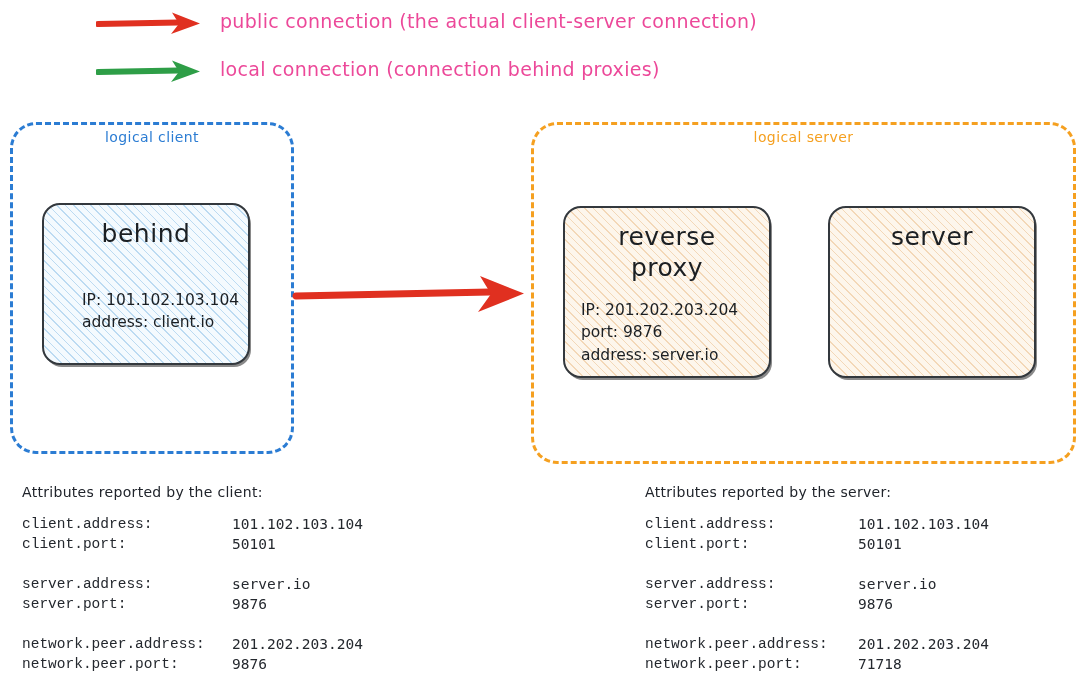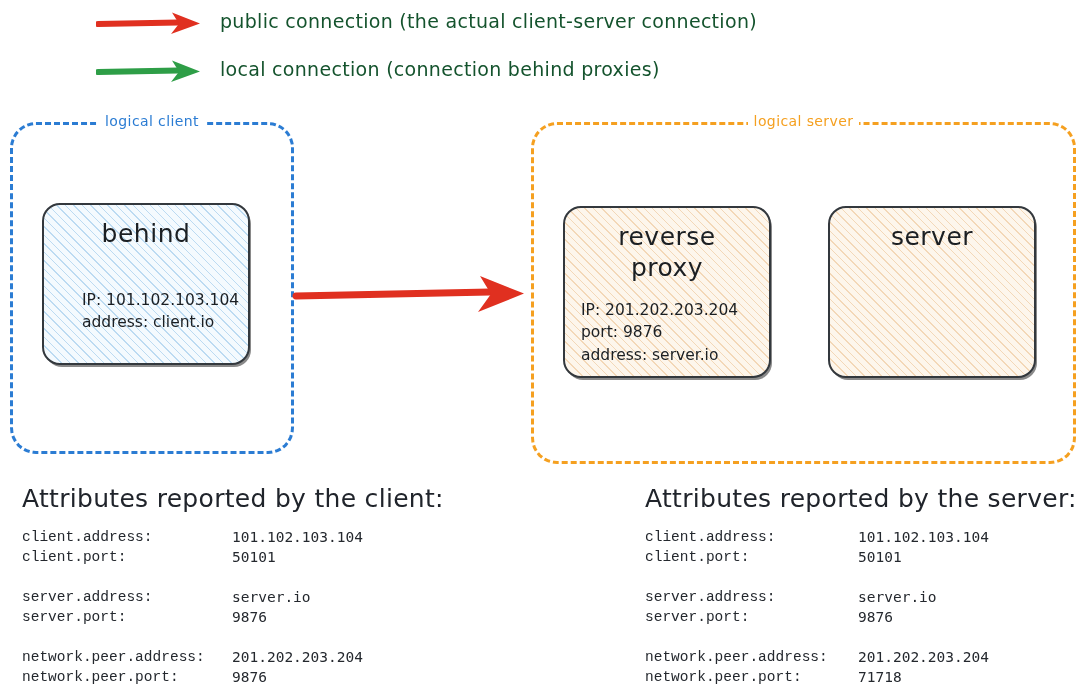--- a/index.html
+++ b/index.html
@@ -29,21 +29,21 @@
     height: 26px;
   }
   .legend-label {
     position: absolute;
     left: 220px;
     top: 0px;
     white-space: nowrap;
     font-family: "DejaVu Sans", sans-serif;
     font-size: 19px;
     letter-spacing: 0.3px;
-    color: #14532d;
+    color: #ec4899;
     line-height: 26px;
   }
 
   
   .logical-group {
     position: absolute;
     border-style: dashed;
     border-width: 3px;
     border-radius: 26px;
     background: transparent;
@@ -62,21 +62,21 @@
     position: absolute;
     top: -12px;
     left: 0; right: 0;
     text-align: center;
     font-family: "DejaVu Sans", sans-serif;
     font-size: 14px;
     letter-spacing: 0.4px;
     background: #ffffff;
     padding: 0 6px;
     width: fit-content;
-    margin: 0 auto;
+    margin: 16px auto;
   }
   #logical-client-group .group-label { color: #2b7cd3; }
   #logical-server-group .group-label { color: #f5a020; }
 
   
   .node {
     position: absolute;
     border: 2px solid #33383d;
     border-radius: 18px;
     box-sizing: border-box;
@@ -148,21 +148,21 @@
     width: 236px; height: 46px;
   }
 
   
   .attr-block { position: absolute; }
   #attrs-client { left: 22px; top: 484px; }
   #attrs-server { left: 645px; top: 484px; }
 
   .attr-heading {
     font-family: "DejaVu Sans", sans-serif;
-    font-size: 25px;
+    font-size: 14px;
     letter-spacing: 0.3px;
     color: #20242b;
     margin: 0 0 14px 0;
     white-space: nowrap;
   }
   .attr-table {
     border-collapse: collapse;
     font-family: "DejaVu Sans Mono", monospace;
     font-size: 14.5px;
     color: #24282e;

